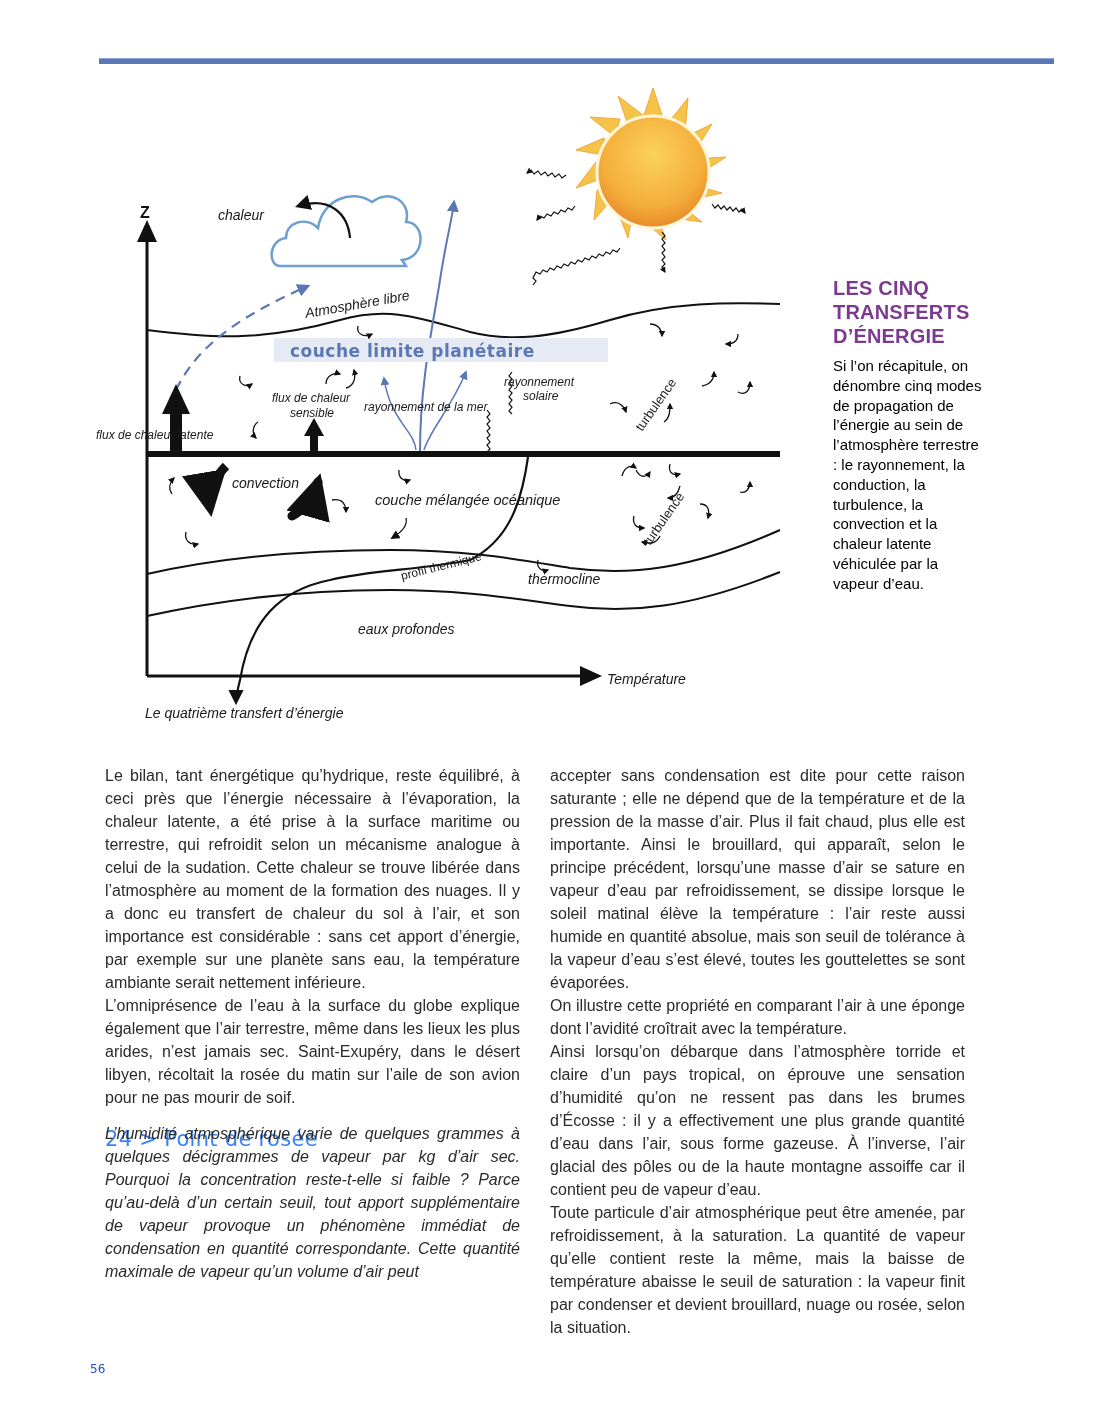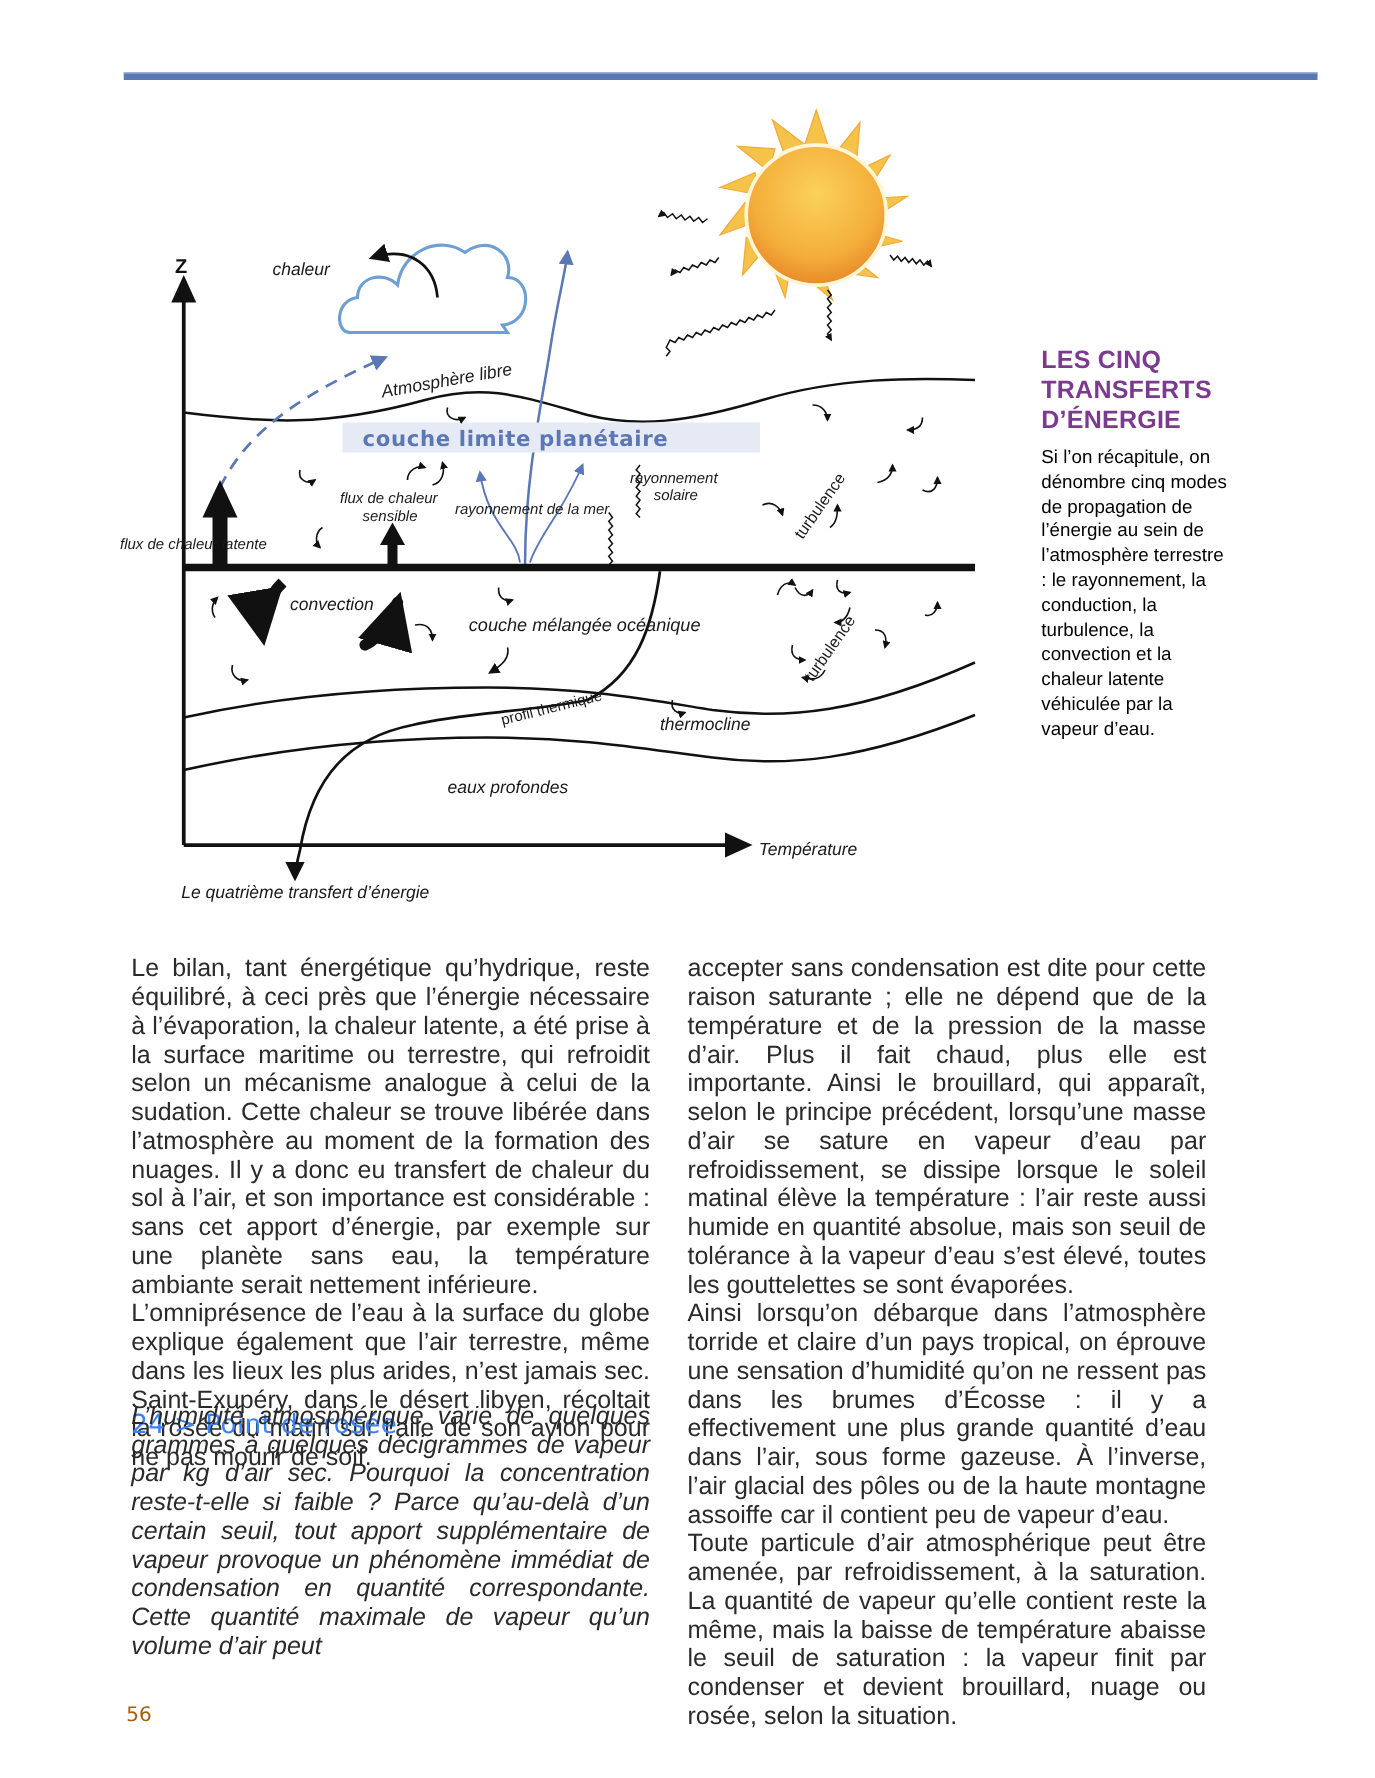--- a/index.html
+++ b/index.html
@@ -10,27 +10,27 @@
     .fig-text { font-family: "Liberation Sans", sans-serif; font-style: italic; font-size: 13px; fill: #1a1a1a; }
     .fig-small { font-size: 12px; }
     .fig-axis { font-family: "Liberation Sans", sans-serif; font-weight: bold; font-size: 16px; fill: #111; }
     .fig-pbl { font-family: "DejaVu Sans", sans-serif; font-weight: bold; font-size: 17px; fill: #5b77b4; letter-spacing: 0.5px; }
     .fig-caption { font-family: "Liberation Sans", sans-serif; font-style: italic; font-size: 14px; fill: #1a1a1a; }
 
     .sidebar { position: absolute; left: 818px; top: 276px; width: 150px; margin-left: 15px; }
     .sidebar-title { font-family: "Liberation Sans", sans-serif; font-weight: bold; color: #7b3a8f; font-size: 20px; line-height: 24px; margin: 0 0 8px 0; letter-spacing: 0.2px; }
     .sidebar-body { font-family: "Liberation Sans", sans-serif; font-size: 15px; line-height: 19.8px; color: #000000; margin: 0; }
 
-    .col { position: absolute; width: 415px; font-family: "Liberation Sans", sans-serif; font-size: 20px; line-height: 23px; color: #2a2a2a; text-align: justify; hyphens: manual; }
+    .col { position: absolute; width: 415px; font-family: "Liberation Sans", sans-serif; font-size: 16px; line-height: 23px; color: #2a2a2a; text-align: justify; hyphens: manual; }
     .col p { margin: 0; }
     .col-left { left: 105px; top: 764px; }
     .col-right { left: 550px; top: 764px; }
     .section-heading { position: absolute; left: 105px; top: 1127px; font-family: "DejaVu Sans", sans-serif; font-size: 21px; color: #3b82f6; margin: 0; font-weight: normal; letter-spacing: 0.3px; }
     .col-left2 { left: 105px; top: 1122px; font-style: italic; }
-    .page-number { position: absolute; left: 101px; top: 1362px; font-family: "DejaVu Sans", sans-serif; font-size: 16px; color: #a16207; }
+    .page-number { position: absolute; left: 90px; top: 1362px; font-family: "DejaVu Sans", sans-serif; font-size: 12px; color: #1d4ed8; }
   </style>
 </head>
 <body>
 
 <div class="top-rule"></div>
 
 <div class="figure">
   <svg viewBox="0 0 720 660" xmlns="http://www.w3.org/2000/svg">
     <defs>
       <marker id="ah" viewBox="0 0 10 10" refX="8" refY="5" markerWidth="7" markerHeight="7" orient="auto-start-reverse">
@@ -188,17 +188,18 @@
 </div>
 
 <h2 class="section-heading">24 &gt; Point de rosée</h2>
 
 <div class="col col-left2">
   <p>L’humidité atmosphérique varie de quelques grammes à quelques décigrammes de vapeur par kg d’air sec. Pourquoi la concentration reste-t-elle si faible ? Parce qu’au-delà d’un certain seuil, tout apport supplémentaire de vapeur provoque un phénomène immédiat de condensation en quantité correspondante. Cette quantité maximale de vapeur qu’un volume d’air peut</p>
 </div>
 
 <div class="col col-right">
   <p>accepter sans condensation est dite pour cette raison saturante ; elle ne dépend que de la température et de la pression de la masse d’air. Plus il fait chaud, plus elle est importante. Ainsi le brouillard, qui apparaît, selon le principe précédent, lorsqu’une masse d’air se sature en vapeur d’eau par refroidissement, se dissipe lorsque le soleil matinal élève la température : l’air reste aussi humide en quantité absolue, mais son seuil de tolérance à la vapeur d’eau s’est élevé, toutes les gouttelettes se sont évaporées.</p>
+  <p>On illustre cette propriété en comparant l’air à une éponge dont l’avidité croîtrait avec la température.</p>
   <p>Ainsi lorsqu’on débarque dans l’atmosphère torride et claire d’un pays tropical, on éprouve une sensation d’humidité qu’on ne ressent pas dans les brumes d’Écosse : il y a effectivement une plus grande quantité d’eau dans l’air, sous forme gazeuse. À l’inverse, l’air glacial des pôles ou de la haute montagne assoiffe car il contient peu de vapeur d’eau.</p>
   <p>Toute particule d’air atmosphérique peut être amenée, par refroidissement, à la saturation. La quantité de vapeur qu’elle contient reste la même, mais la baisse de température abaisse le seuil de saturation : la vapeur finit par condenser et devient brouillard, nuage ou rosée, selon la situation.</p>
 </div>
 
 <div class="page-number">56</div>
 
 </body></html>

